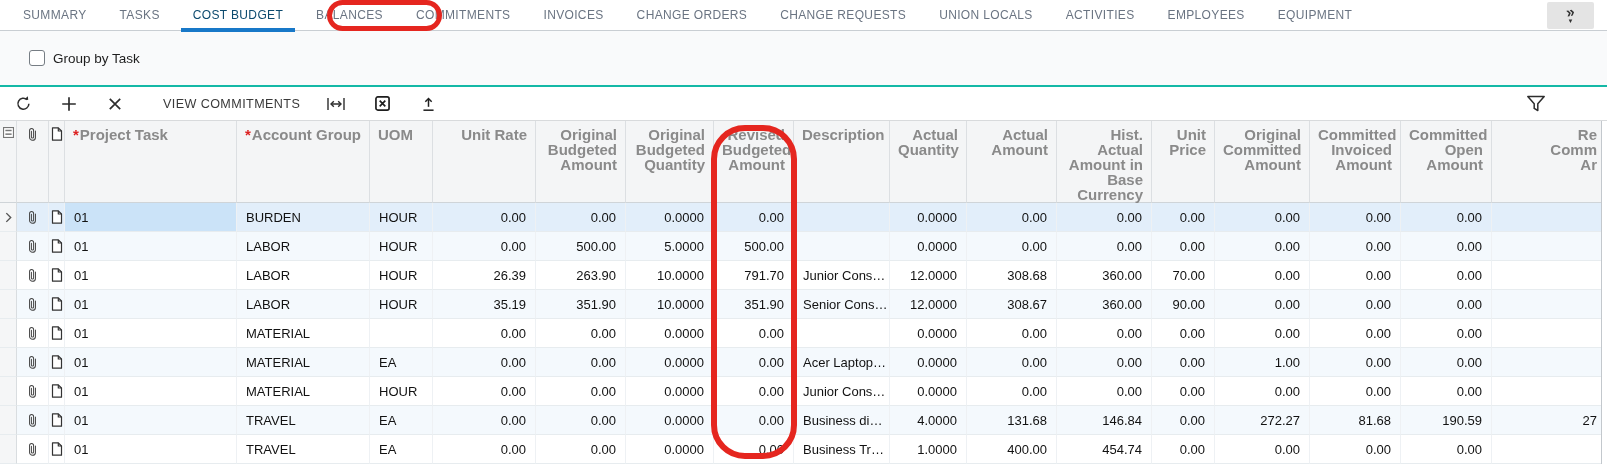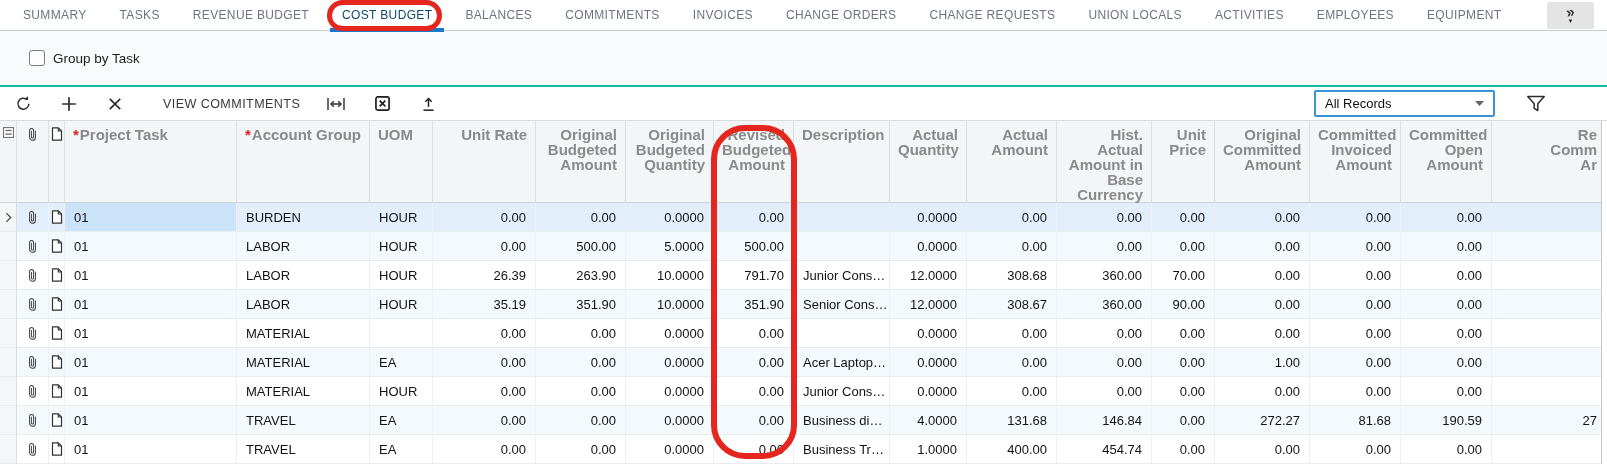--- a/index.html
+++ b/index.html
@@ -53,21 +53,20 @@
   #ann-tab { left:327px; top:0px; width:115px; height:31px; border-width:5px; border-radius:16px; }
   #ann-col { left:711px; top:125px; width:86px; height:334px; border-width:6px; border-radius:34px; }
 </style>
 </head>
 <body style="--ann: #e5261f;">
 
 <nav class="tabbar">
   <div class="tabs" id="tabs">
       <div class="tab">SUMMARY</div>
       <div class="tab">TASKS</div>
-      <div class="tab">REVENUE BUDGET</div>
       <div class="tab active">COST BUDGET</div>
       <div class="tab">BALANCES</div>
       <div class="tab">COMMITMENTS</div>
       <div class="tab">INVOICES</div>
       <div class="tab">CHANGE ORDERS</div>
       <div class="tab">CHANGE REQUESTS</div>
       <div class="tab">UNION LOCALS</div>
       <div class="tab">ACTIVITIES</div>
       <div class="tab">EMPLOYEES</div>
       <div class="tab">EQUIPMENT</div>
@@ -126,28 +125,20 @@
   <button class="tb-icon">
       <span class="cicon">
         <svg width="15" height="16" viewBox="0 0 16 16">
           <path d="M8 11V2.6" stroke="#1e1e1e" stroke-width="1.6"></path>
           <path d="M4.6 5.6L8 2.2l3.4 3.4" fill="none" stroke="#1e1e1e" stroke-width="1.6"></path>
           <path d="M2.6 14.6h10.8" stroke="#1e1e1e" stroke-width="1.6"></path>
         </svg>
       </span>
     </button>
   <div class="toolbar-right">
-    <div class="records-select">
-      <span>All Records</span>
-      <span class="cicon">
-          <svg width="9" height="5" viewBox="0 0 9 5">
-            <path d="M0 0h9L4.5 5z" fill="#666"></path>
-          </svg>
-        </span>
-    </div>
     <button class="tb-icon">
         <span class="cicon">
           <svg width="20" height="18" viewBox="0 0 20 18">
             <path d="M1.8 1.5h16.4l-6.4 7.2v6.8l-3.6-2.1V8.7z" fill="none" stroke="#2d2d2d" stroke-width="1.5" stroke-linejoin="round"></path>
           </svg>
         </span>
       </button>
   </div>
 </div>
 

